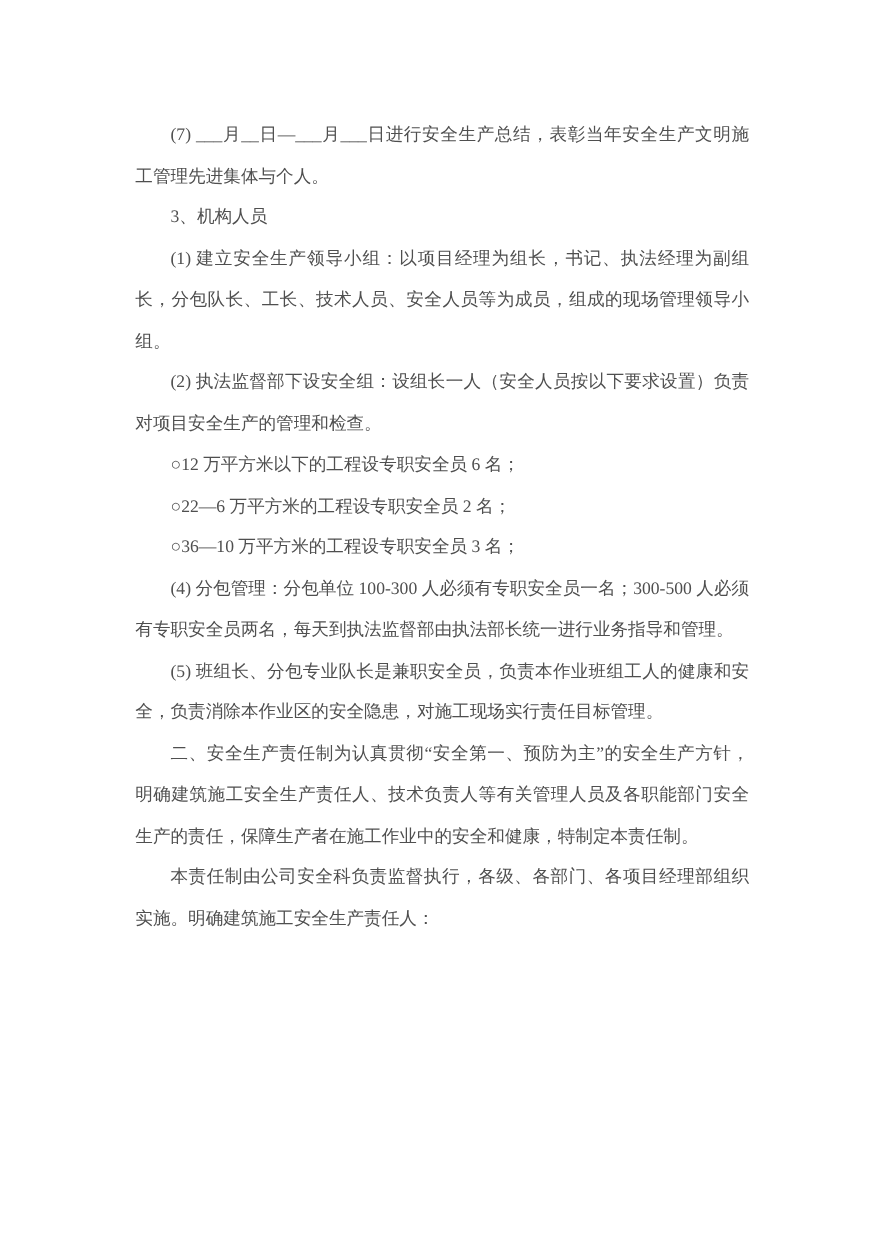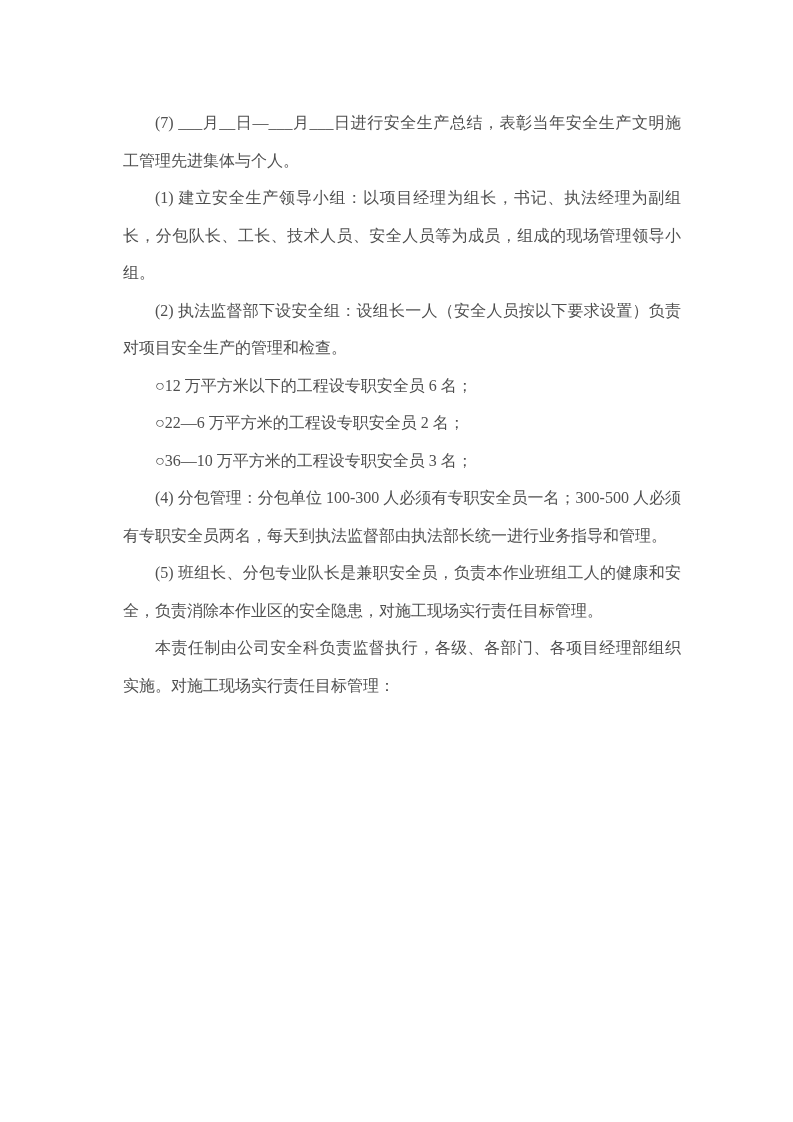--- a/index.html
+++ b/index.html
@@ -31,22 +31,24 @@
     text-indent: 2em;
     word-break: break-all;
   }
 </style>
 </head>
 <body>
 
 <div class="page">
   <div class="doc-body" id="doc-body">
       <p>(7) ___月__日—___月___日进行安全生产总结，表彰当年安全生产文明施工管理先进集体与个人。</p>
+      <p>3、机构人员</p>
       <p>(1) 建立安全生产领导小组：以项目经理为组长，书记、执法经理为副组长，分包队长、工长、技术人员、安全人员等为成员，组成的现场管理领导小组。</p>
       <p>(2) 执法监督部下设安全组：设组长一人（安全人员按以下要求设置）负责对项目安全生产的管理和检查。</p>
       <p>○12 万平方米以下的工程设专职安全员 6 名；</p>
       <p>○22—6 万平方米的工程设专职安全员 2 名；</p>
       <p>○36—10 万平方米的工程设专职安全员 3 名；</p>
       <p>(4) 分包管理：分包单位 100-300 人必须有专职安全员一名；300-500 人必须有专职安全员两名，每天到执法监督部由执法部长统一进行业务指导和管理。</p>
       <p>(5) 班组长、分包专业队长是兼职安全员，负责本作业班组工人的健康和安全，负责消除本作业区的安全隐患，对施工现场实行责任目标管理。</p>
-      <p>本责任制由公司安全科负责监督执行，各级、各部门、各项目经理部组织实施。对施工现场实行责任目标管理：</p>
+      <p>二、安全生产责任制为认真贯彻“安全第一、预防为主”的安全生产方针，明确建筑施工安全生产责任人、技术负责人等有关管理人员及各职能部门安全生产的责任，保障生产者在施工作业中的安全和健康，特制定本责任制。</p>
+      <p>本责任制由公司安全科负责监督执行，各级、各部门、各项目经理部组织实施。明确建筑施工安全生产责任人：</p>
     </div>
 </div>
 
 </body></html>

